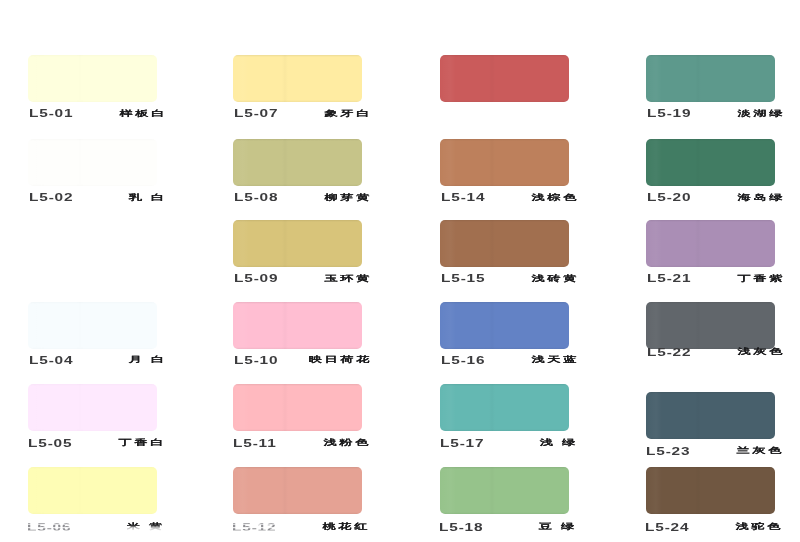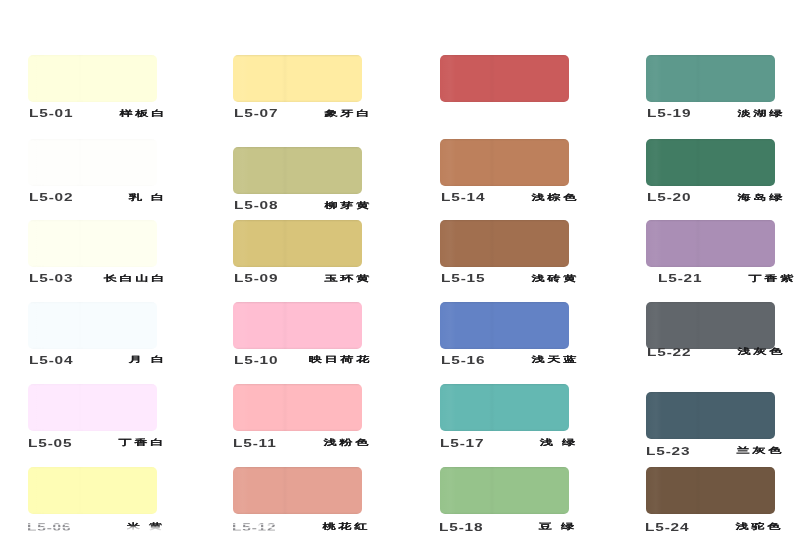--- a/index.html
+++ b/index.html
@@ -55,27 +55,20 @@
         <span class="cname">样板白</span>
       </div>
     </div>
     <div class="cell" style="left: 28px; top: 139px; text-align: right;">
       <div class="swatch pale" style="background: rgb(254, 254, 252);"></div>
       <div class="row-text" style="top: 52px; left: 0px;">
         <span class="lbl">L5-02</span>
         <span class="cname">乳 白</span>
       </div>
     </div>
-    <div class="cell" style="left: 28px; top: 220px;">
-      <div class="swatch pale" style="background: rgb(254, 255, 240);"></div>
-      <div class="row-text" style="top: 52px; left: 0px;">
-        <span class="lbl">L5-03</span>
-        <span class="cname">长白山白</span>
-      </div>
-    </div>
     <div class="cell" style="left: 28px; top: 301.5px;">
       <div class="swatch pale" style="background: rgb(247, 252, 254);"></div>
       <div class="row-text" style="top: 52px; left: 0px;">
         <span class="lbl">L5-04</span>
         <span class="cname">月 白</span>
       </div>
     </div>
     <div class="cell" style="left: 28px; top: 384px;">
       <div class="swatch pale" style="background: rgb(254, 233, 254);"></div>
       <div class="row-text" style="top: 52.6px; left: -0.7px;">
@@ -90,21 +83,21 @@
         <span class="cname">米 黄</span>
       </div>
     </div>
     <div class="cell" style="left: 233px; top: 55px;">
       <div class="swatch" style="background: rgb(255, 236, 162);"></div>
       <div class="row-text" style="top: 52px; left: 0px;">
         <span class="lbl">L5-07</span>
         <span class="cname">象牙白</span>
       </div>
     </div>
-    <div class="cell" style="left: 233px; top: 147px;">
+    <div class="cell" style="left: 233px; top: 139px;">
       <div class="swatch" style="background: rgb(198, 196, 137);"></div>
       <div class="row-text" style="top: 52px; left: 0px;">
         <span class="lbl">L5-08</span>
         <span class="cname">柳芽黄</span>
       </div>
     </div>
     <div class="cell" style="left: 233px; top: 220px;">
       <div class="swatch" style="background: rgb(216, 196, 122);"></div>
       <div class="row-text" style="top: 52px; left: 0px;">
         <span class="lbl">L5-09</span>
@@ -179,21 +172,21 @@
     </div>
     <div class="cell" style="left: 646px; top: 139px;">
       <div class="swatch" style="background: rgb(65, 124, 99);"></div>
       <div class="row-text" style="top: 52px; left: 0px;">
         <span class="lbl">L5-20</span>
         <span class="cname">海岛绿</span>
       </div>
     </div>
     <div class="cell" style="left: 646px; top: 220px;">
       <div class="swatch" style="background: rgb(170, 142, 181);"></div>
-      <div class="row-text" style="top: 52px; left: 0px; margin-left: 11px;">
+      <div class="row-text" style="top: 52px; left: 0px;">
         <span class="lbl">L5-21</span>
         <span class="cname">丁香紫</span>
       </div>
     </div>
     <div class="cell" style="left: 646px; top: 301.5px;">
       <div class="swatch" style="background: rgb(97, 102, 107);"></div>
       <div class="row-text" style="top: 44px; left: 0px;">
         <span class="lbl">L5-22</span>
         <span class="cname">浅灰色</span>
       </div>

